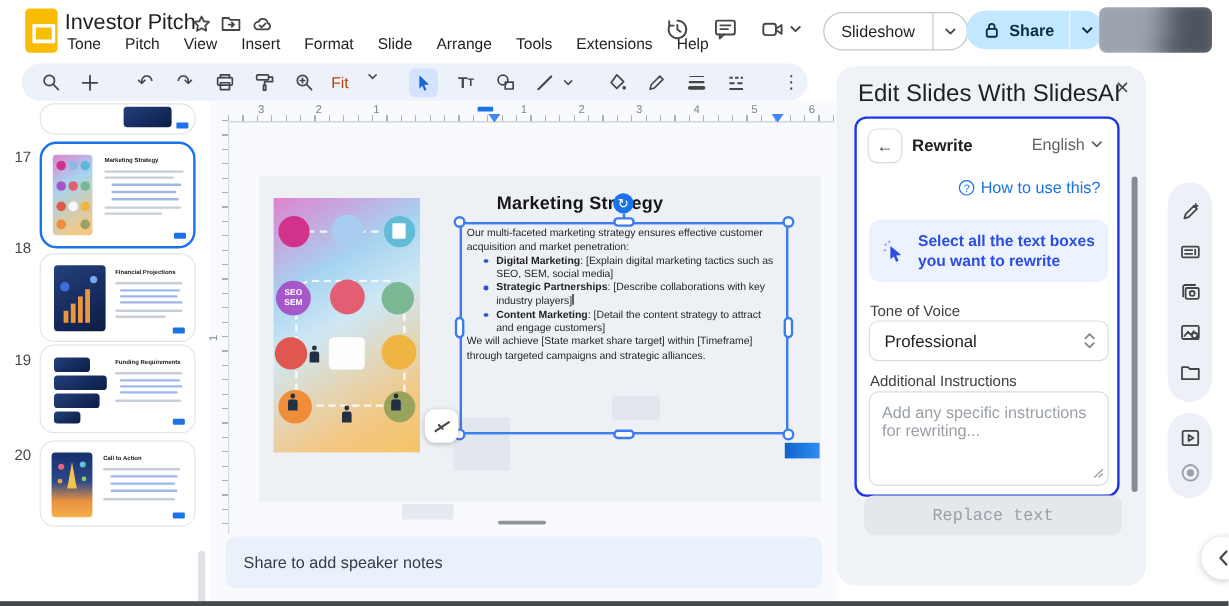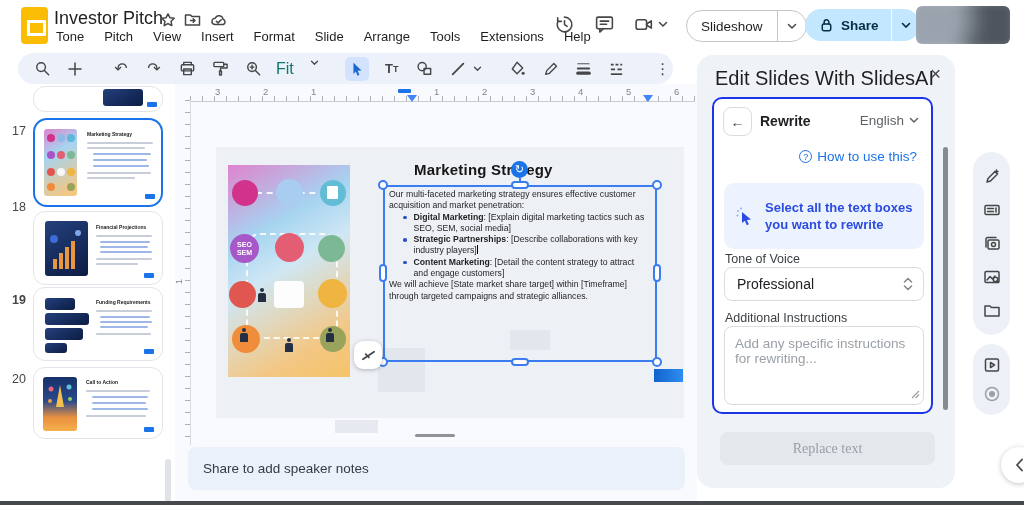--- a/index.html
+++ b/index.html
@@ -35,21 +35,21 @@
      radial-gradient(circle at 80% 50%,#4e555e 0 35%,transparent 65%),
      linear-gradient(90deg,#c9cdd3,#aab0b8);filter:blur(6px);}
 
   
   #toolbar{left:18px;top:53px;width:655px;height:31px;background:#edf2fa;border-radius:20px;
            display:flex;align-items:center;gap:13px;padding:0 14px;box-sizing:border-box;}
   #toolbar .vdiv{width:1px;height:19px;background:#c4c9d0;}
   .tool{width:20px;height:20px;display:flex;align-items:center;justify-content:center;flex:0 0 auto;}
   .tool.sel{background:#d3e3fd;border-radius:5px;width:24px;height:24px;}
   .uglyph{font-size:16px;color:#444746;line-height:1;}
-  #fit-tool{display:flex;align-items:flex-start;gap:16px;font-size:16px;color:#0f766e;}
+  #fit-tool{display:flex;align-items:flex-start;gap:16px;font-size:13px;color:#c2410c;}
   .spacer{flex:1;}
   .tt{font-weight:bold;color:#444746;font-size:13px;}
   .tt small{font-size:9px;}
 
   
   #filmstrip{left:0;top:84px;width:175px;height:421px;background:#fff;}
   .thumb{position:absolute;left:33px;width:130px;background:#fff;border:1px solid #e1e5ea;border-radius:12px;box-sizing:border-box;}
   .thumb.sel{border:2.5px solid #1a73e8;border-radius:14px;}
   .tnum{position:absolute;left:8px;width:22px;text-align:center;font-size:12.5px;color:#444746;}
   .mimg{position:absolute;border-radius:3px;}
@@ -112,34 +112,34 @@
   #panel{left:697px;top:55px;width:258px;height:433px;background:#eff3f8;border-radius:16px;}
   #panel-header{position:absolute;left:18px;top:12px;font-size:20px;color:#1f1f1f;}
   #panel-close{position:absolute;right:14px;top:8px;font-size:19px;color:#444746;}
   #ai-card{position:absolute;left:15px;top:42px;width:221px;height:317px;background:#fff;border:2px solid #1d35e8;border-radius:10px;box-sizing:border-box;}
   #back-btn{position:absolute;left:9px;top:8px;width:27px;height:27px;border:1px solid #dadce0;border-radius:8px;
      display:flex;align-items:center;justify-content:center;font-size:14px;color:#3c4043;background:#fff;}
   #rw-title{position:absolute;left:46px;top:14px;font-size:14px;font-weight:bold;color:#202124;}
   #lang-dd{position:absolute;right:12px;top:14px;font-size:13.5px;color:#5f6368;display:flex;align-items:center;gap:5px;}
   #help-link{position:absolute;right:14px;top:50px;display:flex;align-items:center;gap:5px;font-size:13.5px;color:#1a73e8;}
   .qicon{width:13px;height:13px;border:1.4px solid #1a73e8;border-radius:50%;font-size:9px;display:flex;align-items:center;justify-content:center;color:#1a73e8;box-sizing:border-box;}
-  #select-box{position:absolute;left:10px;top:84px;width:200px;height:66px;background:#edf3fe;border-radius:10px;
+  #select-box{position:absolute;left:10px;top:84px;width:200px;height:52px;background:#edf3fe;border-radius:10px;
      display:flex;align-items:center;gap:9px;padding:0 10px;box-sizing:border-box;}
   #select-box .txt{font-size:13px;font-weight:bold;color:#2b4ce1;line-height:17px;}
   #tone-label{position:absolute;left:11px;top:153px;font-size:12.5px;color:#3c4043;}
   #tone-select{position:absolute;left:10px;top:168px;width:200px;height:34px;border:1px solid #dadce0;border-radius:8px;background:#fff;
      display:flex;align-items:center;justify-content:space-between;padding:0 10px 0 12px;box-sizing:border-box;font-size:14px;color:#202124;}
   #instr-label{position:absolute;left:11px;top:212px;font-size:12.5px;color:#3c4043;}
   #instr-area{position:absolute;left:10px;top:227px;width:200px;height:79px;border:1px solid #dadce0;border-radius:8px;background:#fff;
      box-sizing:border-box;resize:none;font-family:"Liberation Sans",sans-serif;font-size:13.5px;padding:9px 10px;color:#202124;outline:none;}
   #instr-area::placeholder{color:#9aa0a6;}
   .resize-glyph{position:absolute;left:197px;top:291px;}
   #card-scroll{position:absolute;left:229px;top:48px;width:5px;height:263px;background:#868b93;border-radius:3px;}
-  #replace-btn{position:absolute;left:23px;top:377px;width:215px;height:33px;background:#e4e7eb;border-radius:8px;border:none;
-     font-size:14px;color:#9aa0a6;font-family:Liberation Serif, serif;}
+  #replace-btn{position:absolute;left:23px;top:358px;width:215px;height:33px;background:#e4e7eb;border-radius:8px;border:none;
+     font-size:14px;color:#9aa0a6;font-family:Liberation Mono, monospace;}
 
   
   #rail{left:955px;top:84px;width:69px;height:421px;background:#fff;}
   .railpill{position:absolute;left:18px;width:37px;background:#edf1f7;border-radius:19px;display:flex;flex-direction:column;align-items:center;}
   #railpill1{top:68px;height:183px;justify-content:space-evenly;}
   #railpill2{top:260px;height:71px;justify-content:space-evenly;}
   #rail-collapse{position:absolute;left:46px;top:363px;width:36px;height:36px;border-radius:50%;background:#fff;
      box-shadow:0 1px 5px rgba(60,64,67,.3);display:flex;align-items:center;justify-content:center;}
 
   #bottom-line{left:0;top:501px;width:1024px;height:4px;background:#45484d;}
@@ -413,21 +413,21 @@
       <div class="ttitle" style="left:62px;top:12px;">Financial Projections</div>
       <div class="tline" style="left:62px;top:23px;width:56px;"></div>
       <div class="tline b" style="left:66px;top:29px;width:50px;"></div>
       <div class="tline b" style="left:66px;top:34px;width:48px;"></div>
       <div class="tline b" style="left:66px;top:39px;width:52px;"></div>
       <div class="tline" style="left:62px;top:46px;width:56px;"></div>
       <div class="tline" style="left:62px;top:51px;width:42px;"></div>
       <div class="corner" style="left:110px;top:61px;"></div>
     </div>
 
-    <span class="tnum" style="top:209px;font-weight:bold;">19</span>
+    <span class="tnum" style="top:209px;">19</span>
     <div class="thumb" style="top:203px;height:74px;">
       <div class="mimg navy" style="left:11px;top:10px;width:30px;height:12px;border-radius:3px;"></div>
       <div class="mimg navy" style="left:11px;top:25px;width:44px;height:12px;border-radius:3px;"></div>
       <div class="mimg navy" style="left:11px;top:40px;width:38px;height:12px;border-radius:3px;"></div>
       <div class="mimg navy" style="left:11px;top:55px;width:22px;height:10px;border-radius:3px;"></div>
       <div class="ttitle" style="left:62px;top:11px;">Funding Requirements</div>
       <div class="tline" style="left:62px;top:22px;width:56px;"></div>
       <div class="tline b" style="left:66px;top:28px;width:50px;"></div>
       <div class="tline b" style="left:66px;top:33px;width:52px;"></div>
       <div class="tline b" style="left:66px;top:38px;width:48px;"></div>

